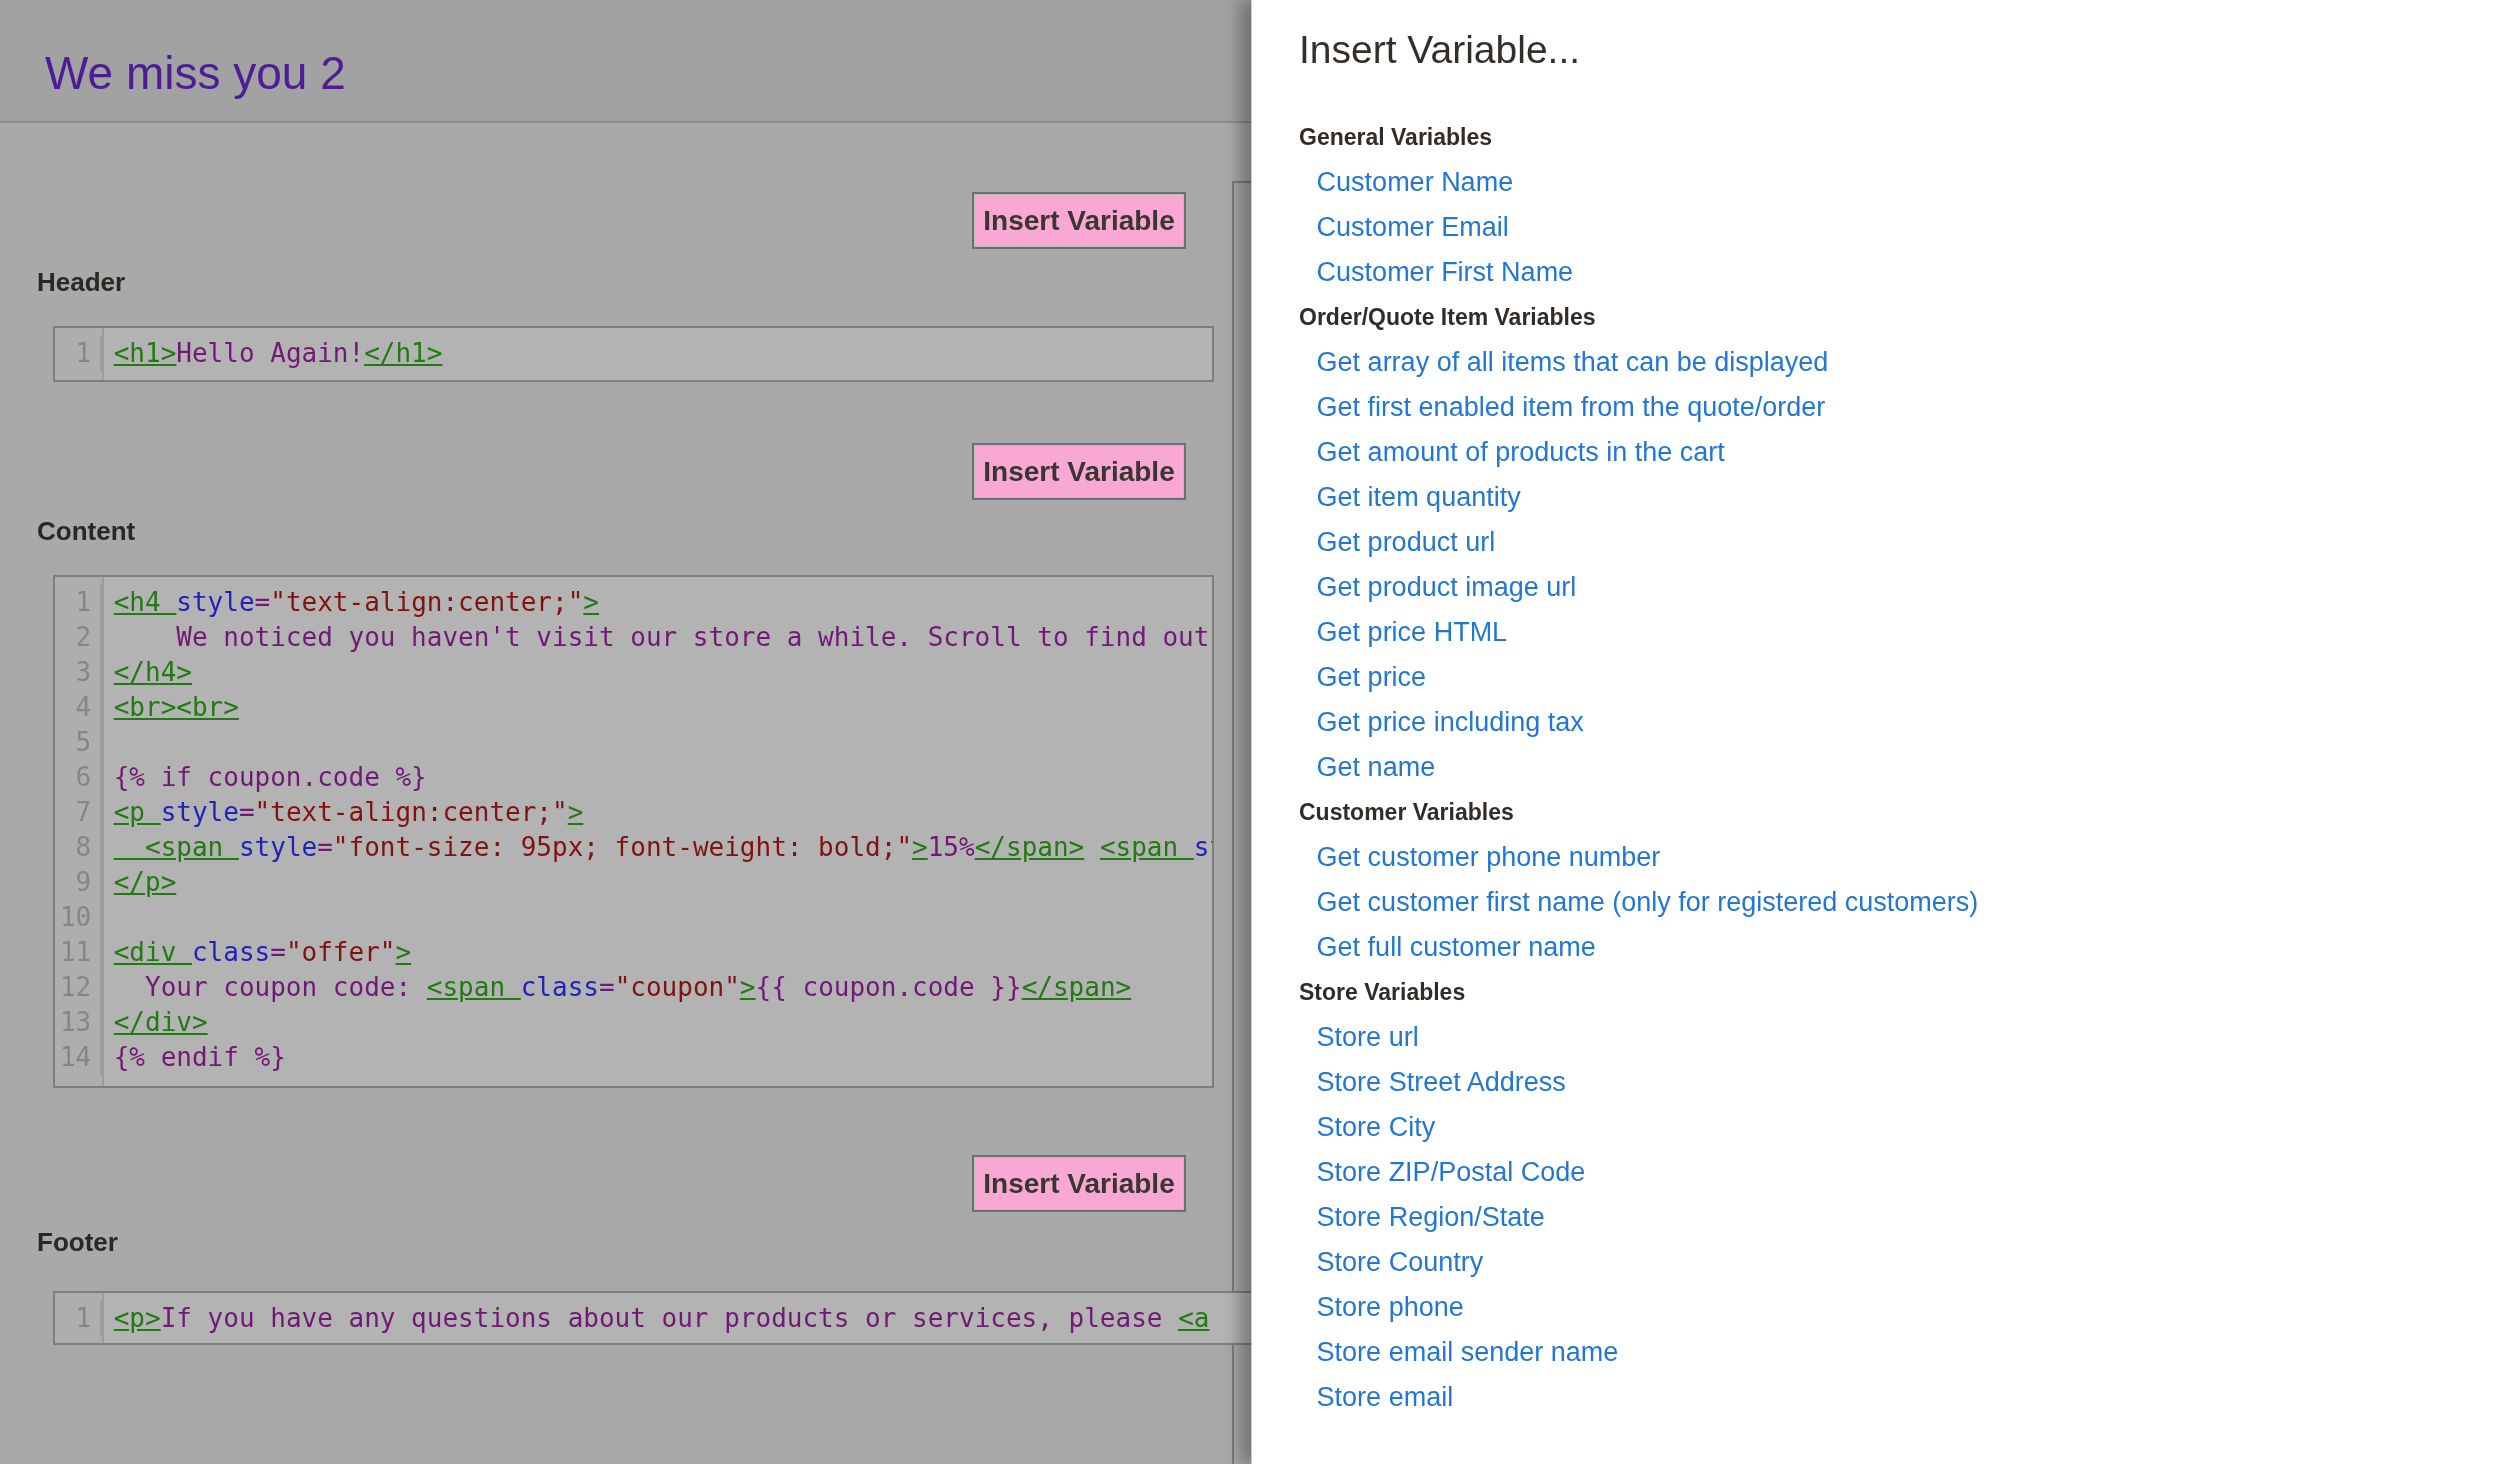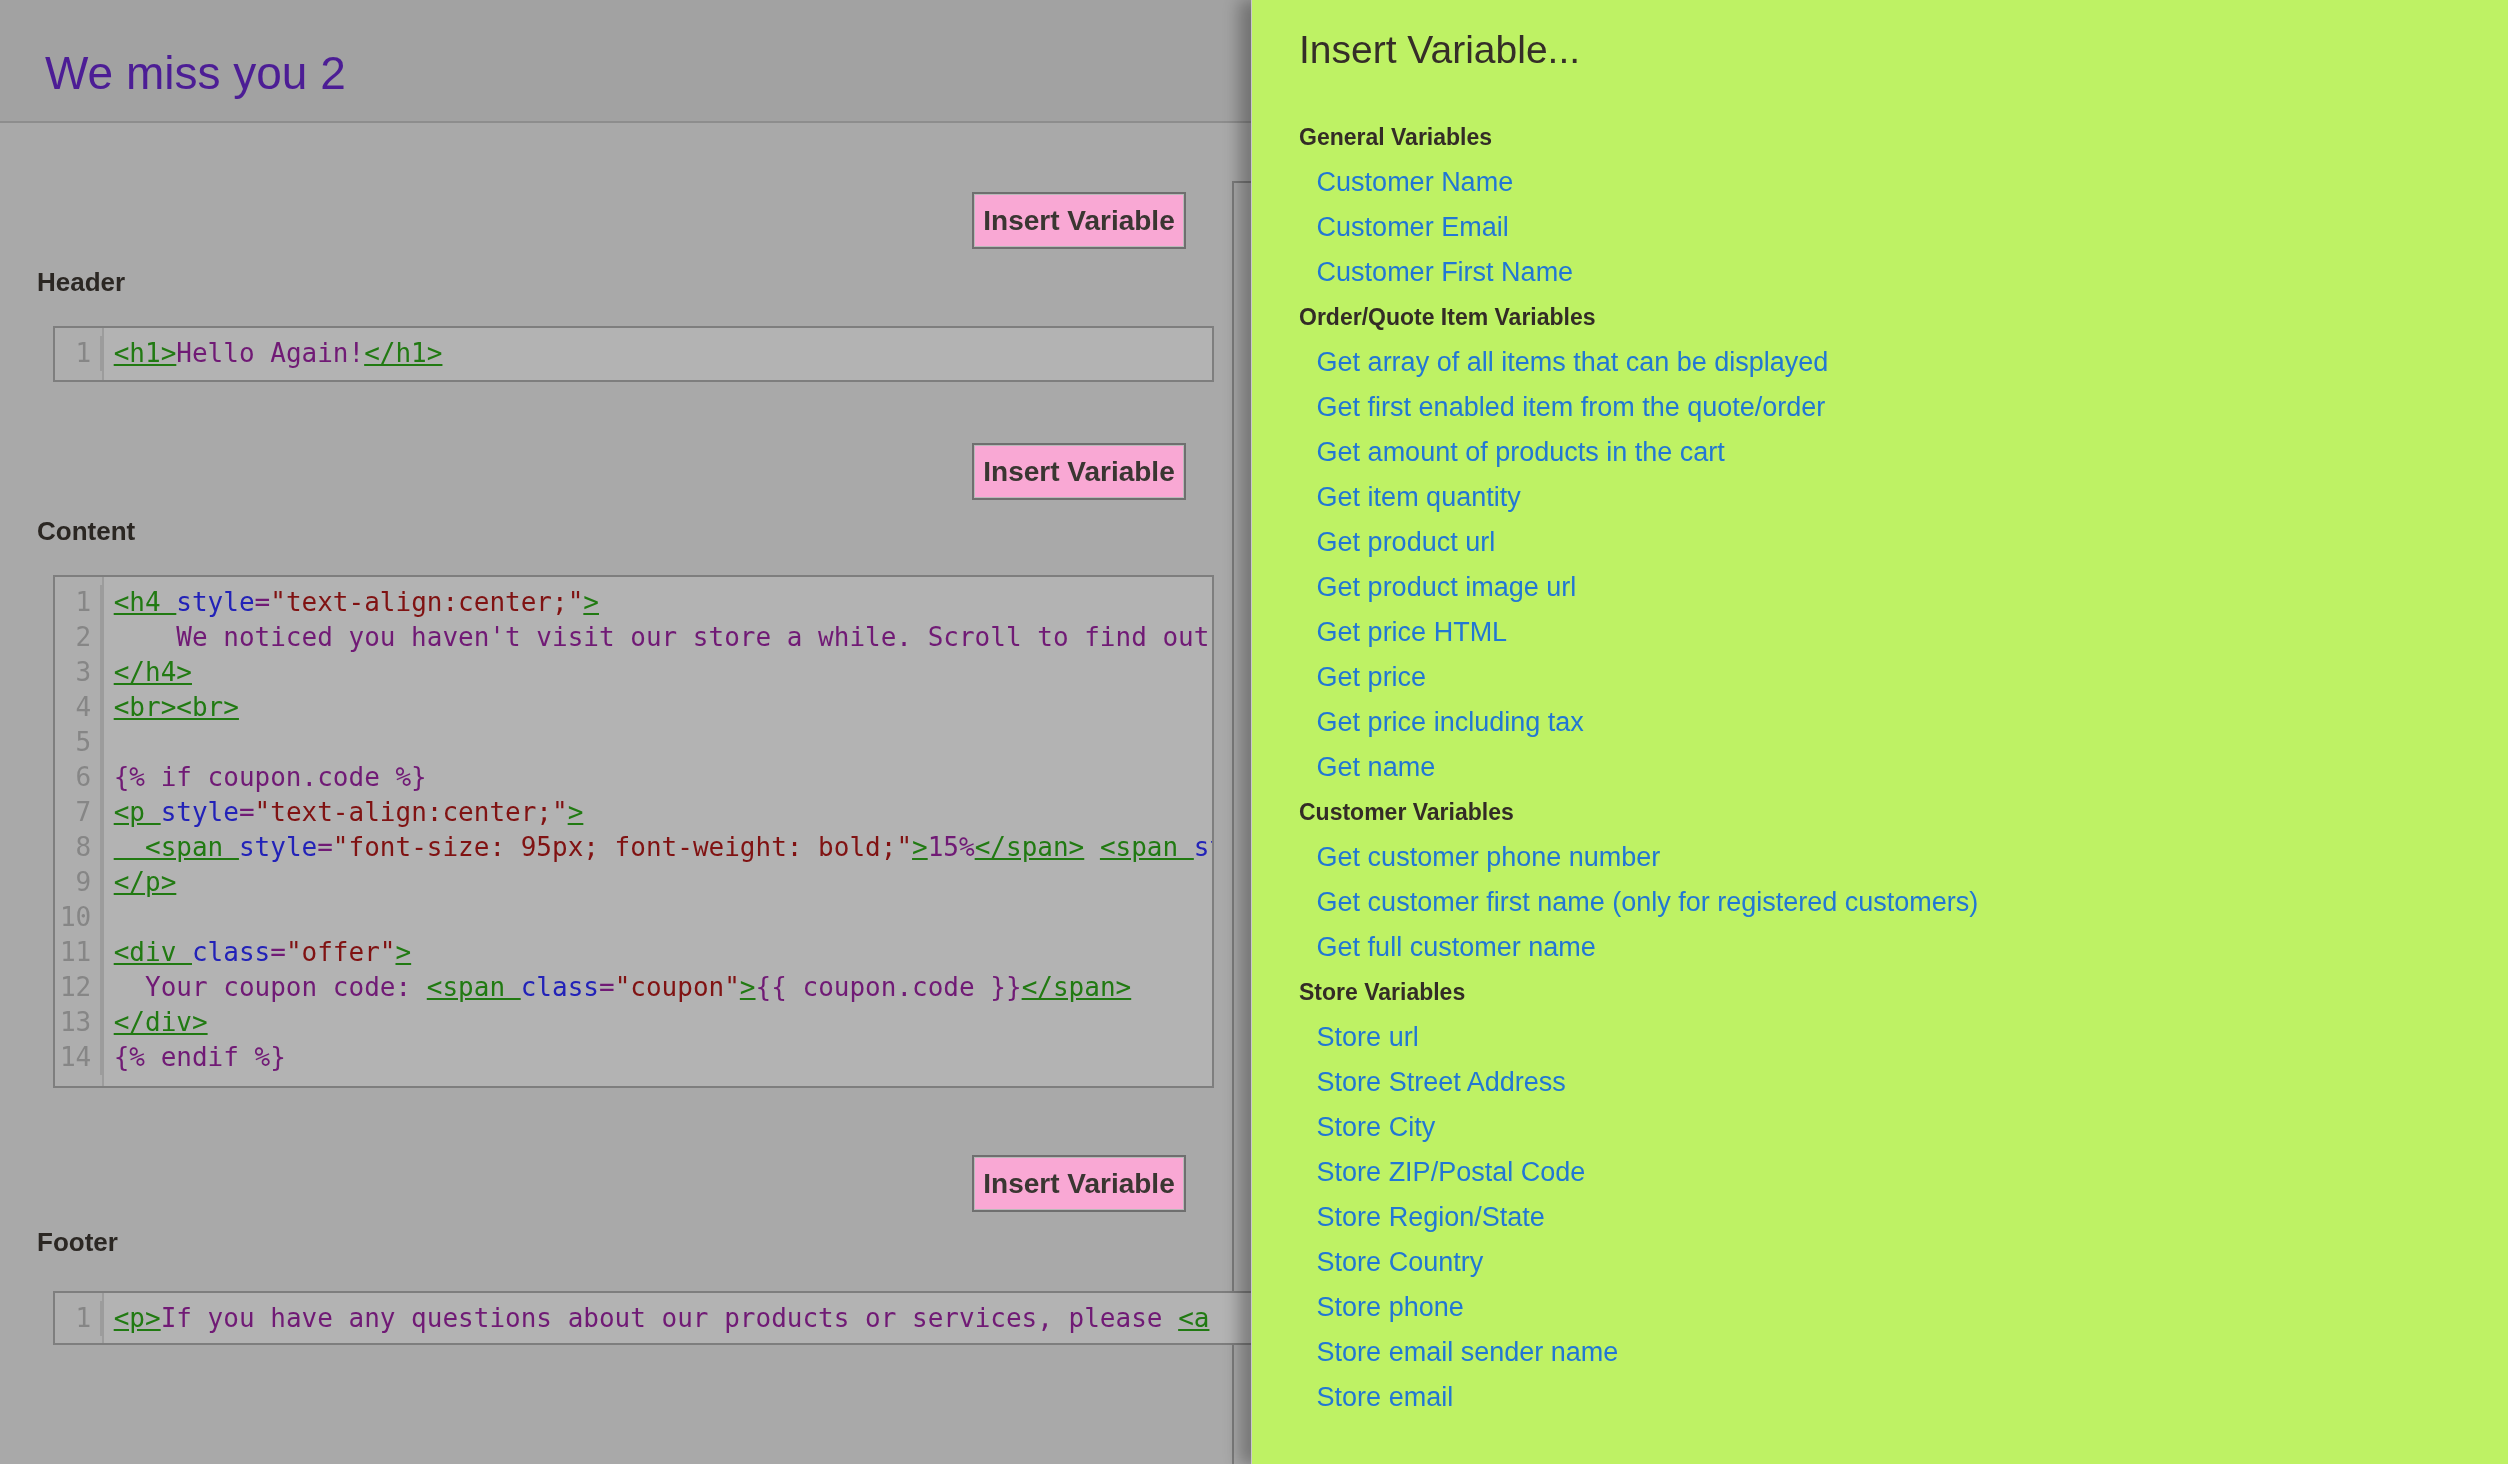--- a/index.html
+++ b/index.html
@@ -63,21 +63,21 @@
   .code-editor .code-area{position:relative;z-index:1;}
   
   .preview-pane{
     position:absolute;left:1232px;top:181px;width:195px;height:1283px;
     border-top:2px solid #7c7c7c;border-left:2px solid #7c7c7c;
     box-sizing:border-box;background:transparent;
   }
   
   .var-panel{
     position:absolute;left:1251px;top:0;width:1257px;height:1465px;
-    background:#bef264;box-sizing:border-box;
+    background:#ffffff;box-sizing:border-box;
     border-left:1px solid #c9c9c9;
     box-shadow:-11.7px 0 15.6px rgba(0,0,0,0.30);
     padding:21.5px 0 0 47px;overflow:hidden;
   }
   .var-panel-title{
     margin:0;font-size:39px;line-height:55px;font-weight:400;color:#352e28;
   }
   .var-list{margin-top:38px;}
   .var-group-label{
     height:45px;line-height:45px;

